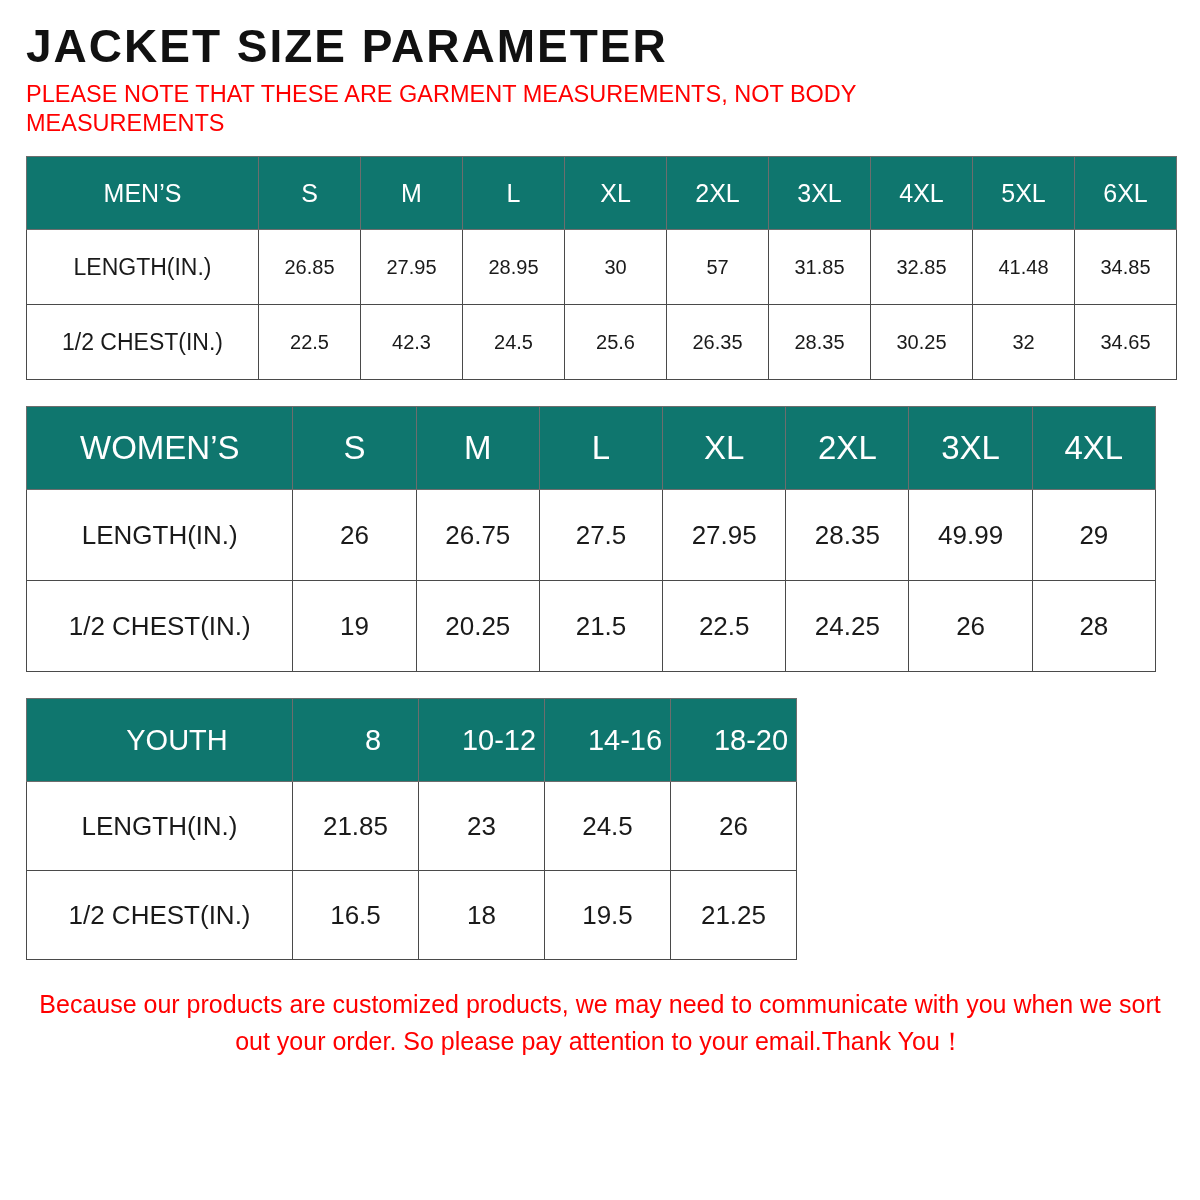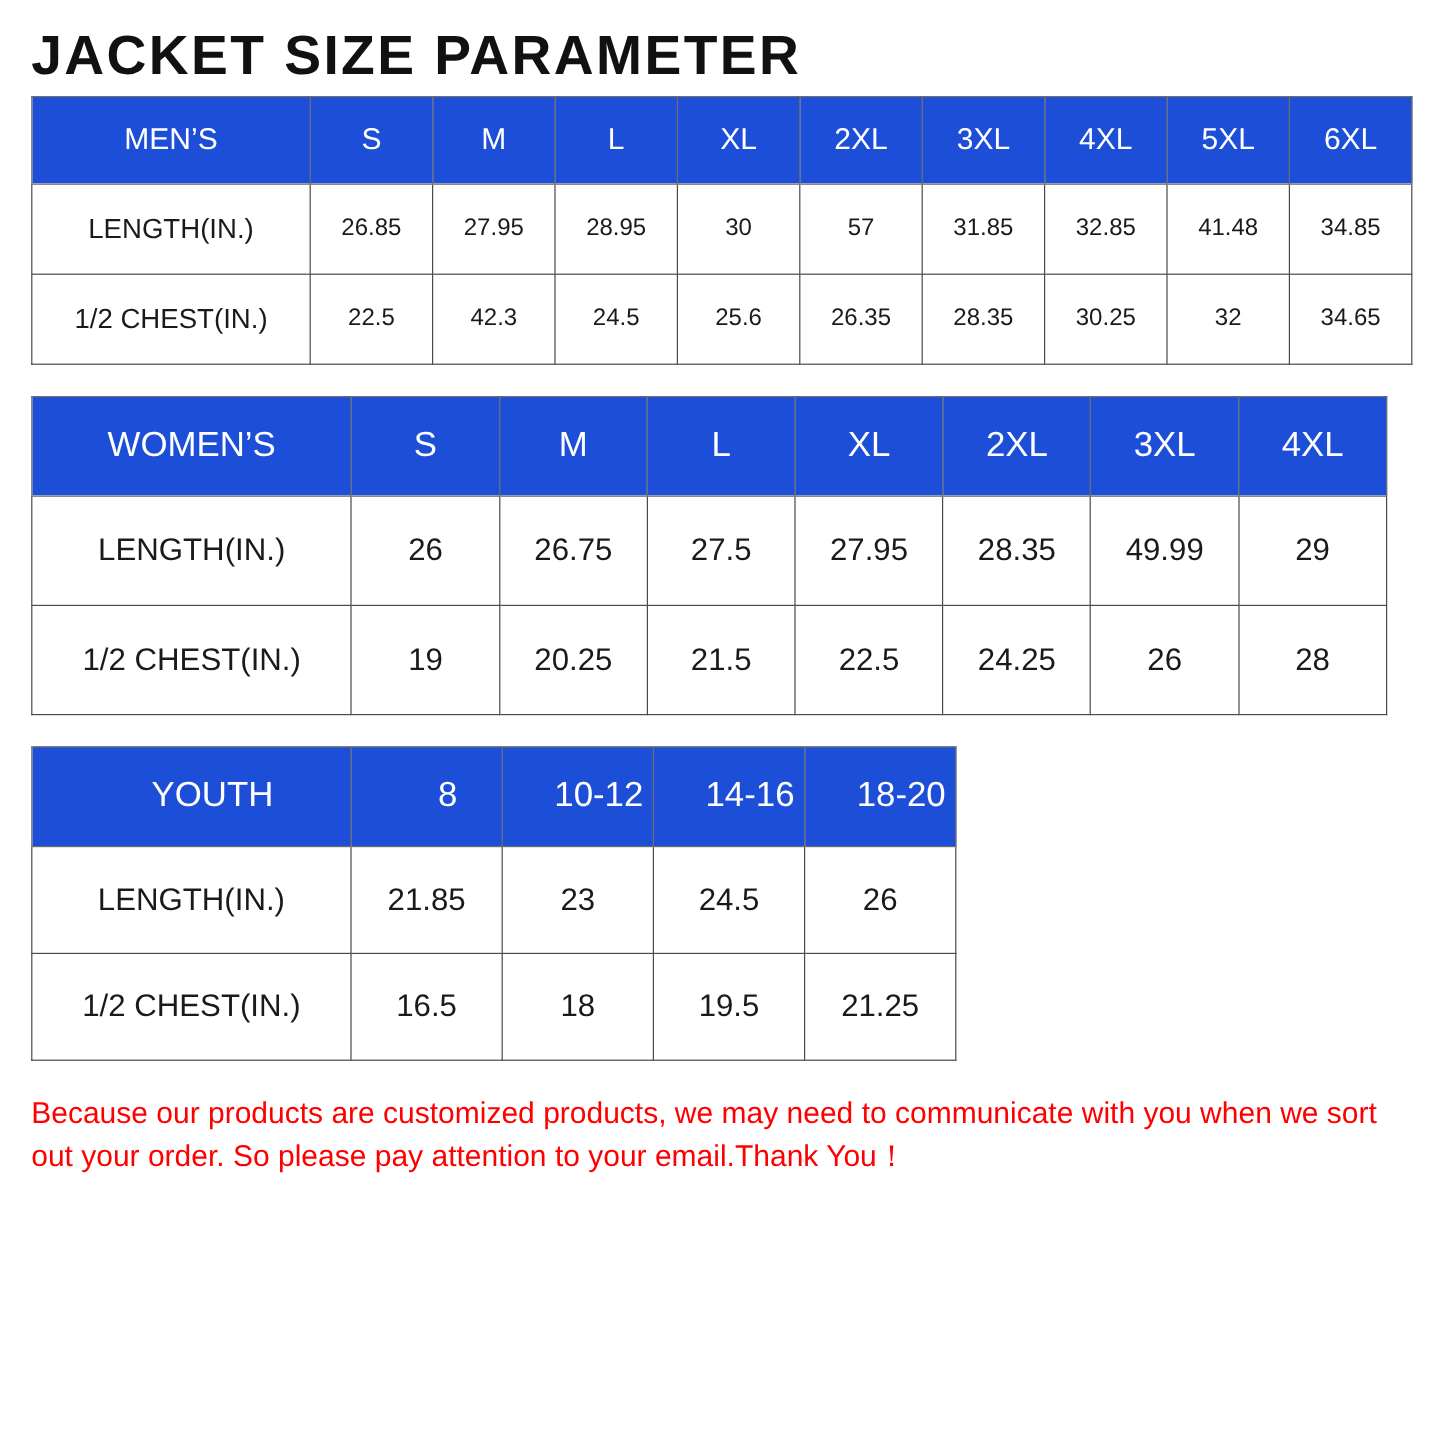--- a/index.html
+++ b/index.html
@@ -44,63 +44,65 @@
   table.size-table td,
   table.size-table th {
     border: 1.5px solid #4a4a4a;
     text-align: center;
     vertical-align: middle;
     font-weight: normal;
     color: #1a1a1a;
     background: #ffffff;
   }
   table.size-table thead td {
-    background: #1d4ed8;
+    background: #0f766e;
     color: #ffffff;
     border-color: #6d6d6d;
     margin-left: 36px;
   }
 
   
   #mens-table { width: 1150px; }
   #mens-table thead td { height: 70px; font-size: 25px; }
   #mens-table tbody td { height: 72px; font-size: 20px; }
   #mens-table .label-cell { font-size: 23px; }
 
   
   #womens-table { width: 1130px; }
-  #womens-table thead td { height: 80px; font-size: 29px; text-align: center; }
+  #womens-table thead td { height: 80px; font-size: 33px; text-align: center; }
   #womens-table tbody td { height: 88px; font-size: 26px; }
 
   
   #youth-table { width: 770px; }
   #youth-table thead td { height: 80px; font-size: 29px; padding-left: 36px; }
   #youth-table tbody td { height: 86px; font-size: 26px; }
 
   .foot {
     color: #ff0000;
   }
   .foot-main {
     font-size: 25px;
     line-height: 1.45;
     margin: 6px 0 20px 0;
+    text-align: center;
   }
   .foot-sub {
     font-size: 23.5px;
     line-height: 1.3;
     margin: 0;
   }
 </style>
 </head>
 <body>
 
 <div class="page">
 
   <h1 class="title">JACKET SIZE PARAMETER</h1>
 
+  <p class="note">PLEASE NOTE THAT THESE ARE GARMENT MEASUREMENTS, NOT BODY MEASUREMENTS</p>
 
   <table class="size-table" id="mens-table">
     <colgroup>
       <col style="width:232px">
       <col style="width:102px">
         <col style="width:102px">
         <col style="width:102px">
       <col style="width:102px">
         <col style="width:102px">
         <col style="width:102px">

